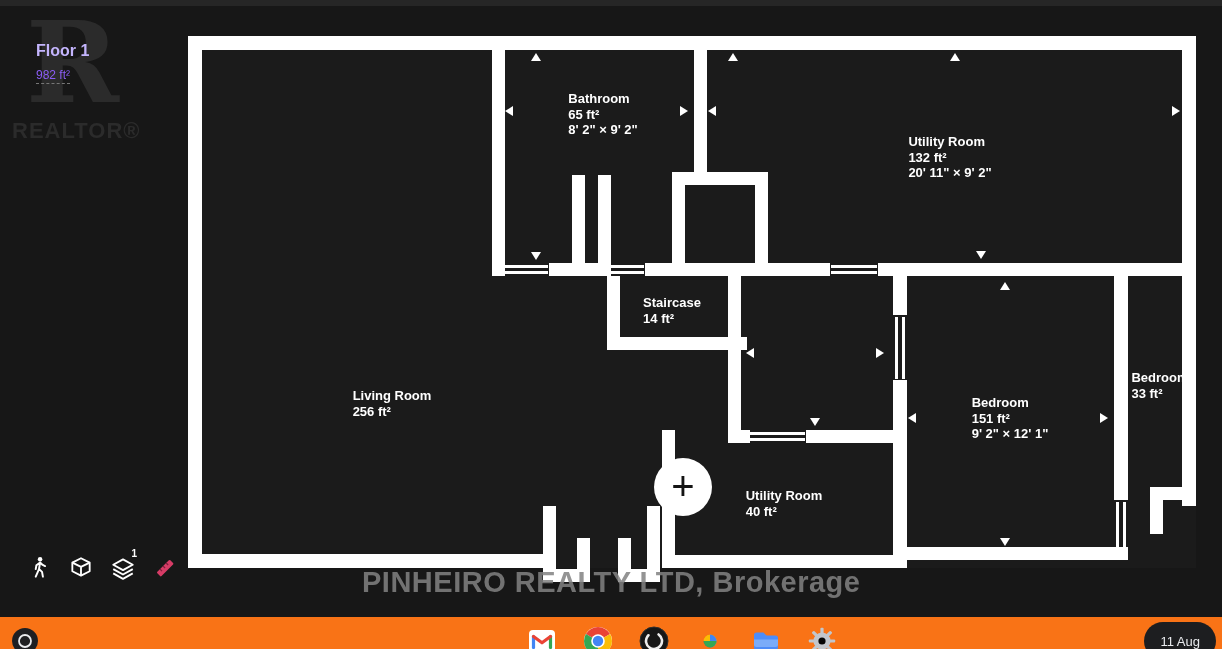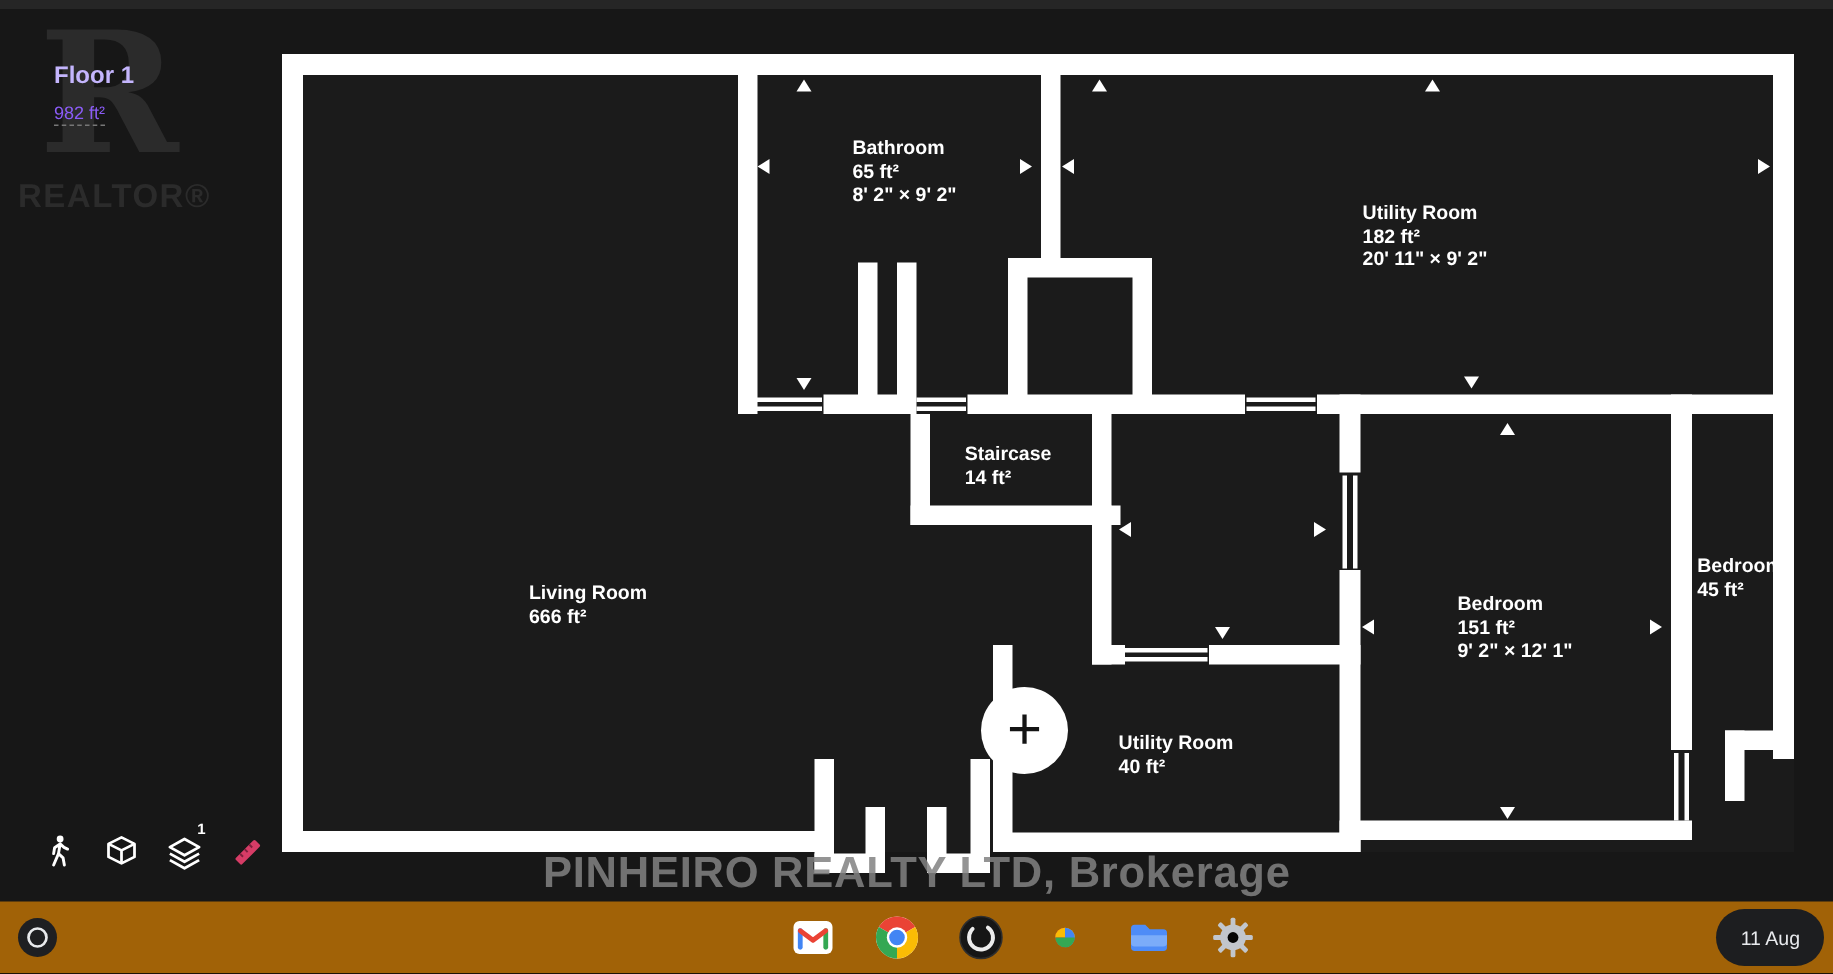--- a/index.html
+++ b/index.html
@@ -36,21 +36,21 @@
   .watermark{position:absolute;left:362px;top:566px;z-index:6;color:#828282;font-size:29px;
              font-weight:700;letter-spacing:.5px;opacity:.85;}
 
   
   .plan-toolbar{position:absolute;left:26px;top:555px;display:flex;gap:16px;z-index:7;}
   .tool{position:relative;width:26px;height:26px;cursor:pointer;}
   .tool svg{width:26px;height:26px;}
   .layers-badge{position:absolute;top:-7px;right:-1px;color:#fff;font-size:10px;font-weight:700;}
 
   
-  .shelf{position:absolute;left:0;bottom:0;width:100%;height:48px;background:#a16207;z-index:10;}
+  .shelf{position:absolute;left:0;bottom:0;width:100%;height:32px;background:#f97316;z-index:10;}
   .launcher{position:absolute;left:10px;top:9px;width:30px;height:30px;cursor:pointer;}
   .shelf-apps{position:absolute;left:527px;top:9px;display:flex;gap:26px;}
   .app{width:30px;height:30px;cursor:pointer;}
   .app svg{width:30px;height:30px;}
   .status-tray{position:absolute;right:6px;top:5px;height:38px;padding:0 16px;background:#1d1e20;
                border-radius:19px;display:flex;align-items:center;color:#e8eaed;font-size:13px;
                cursor:pointer;}
 </style>
 </head>
 <body>
@@ -148,39 +148,39 @@
     </g>
   </svg>
 
   <div class="room-label" style="left:603px;top:114px">
     <div>Bathroom</div>
     <div>65 ft²</div>
     <div>8' 2" × 9' 2"</div>
   </div>
   <div class="room-label" style="left:950px;top:157px">
     <div>Utility Room</div>
-    <div>182 ft²</div>
+    <div>132 ft²</div>
     <div>20' 11" × 9' 2"</div>
   </div>
   <div class="room-label" style="left:672px;top:310px">
     <div>Staircase</div>
     <div>14 ft²</div>
   </div>
   <div class="room-label" style="left:392px;top:403px">
     <div>Living Room</div>
-    <div>666 ft²</div>
+    <div>256 ft²</div>
   </div>
   <div class="room-label" style="left:1010px;top:418px">
     <div>Bedroom</div>
     <div>151 ft²</div>
     <div>9' 2" × 12' 1"</div>
   </div>
   <div class="room-label" style="left:1160px;top:385px">
     <div>Bedroom</div>
-    <div>45 ft²</div>
+    <div>33 ft²</div>
   </div>
   <div class="room-label" style="left:784px;top:503px">
     <div>Utility Room</div>
     <div>40 ft²</div>
   </div>
 
   <div class="expand-btn">
     <span>+</span>
   </div>
 

